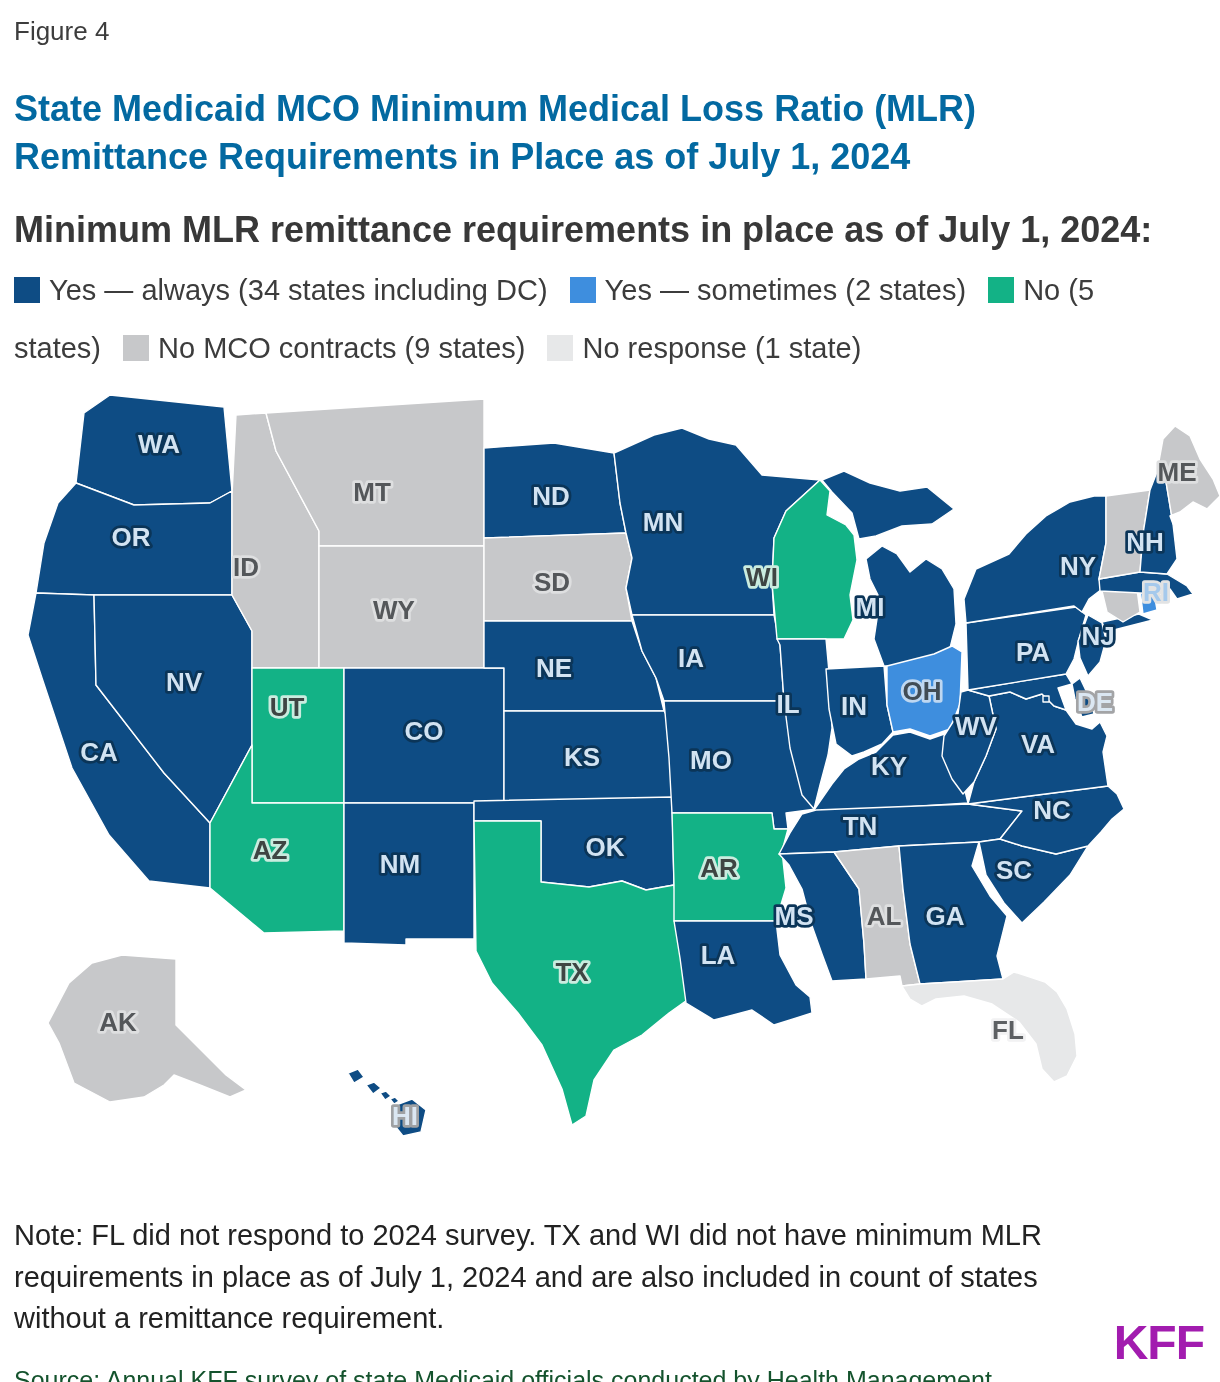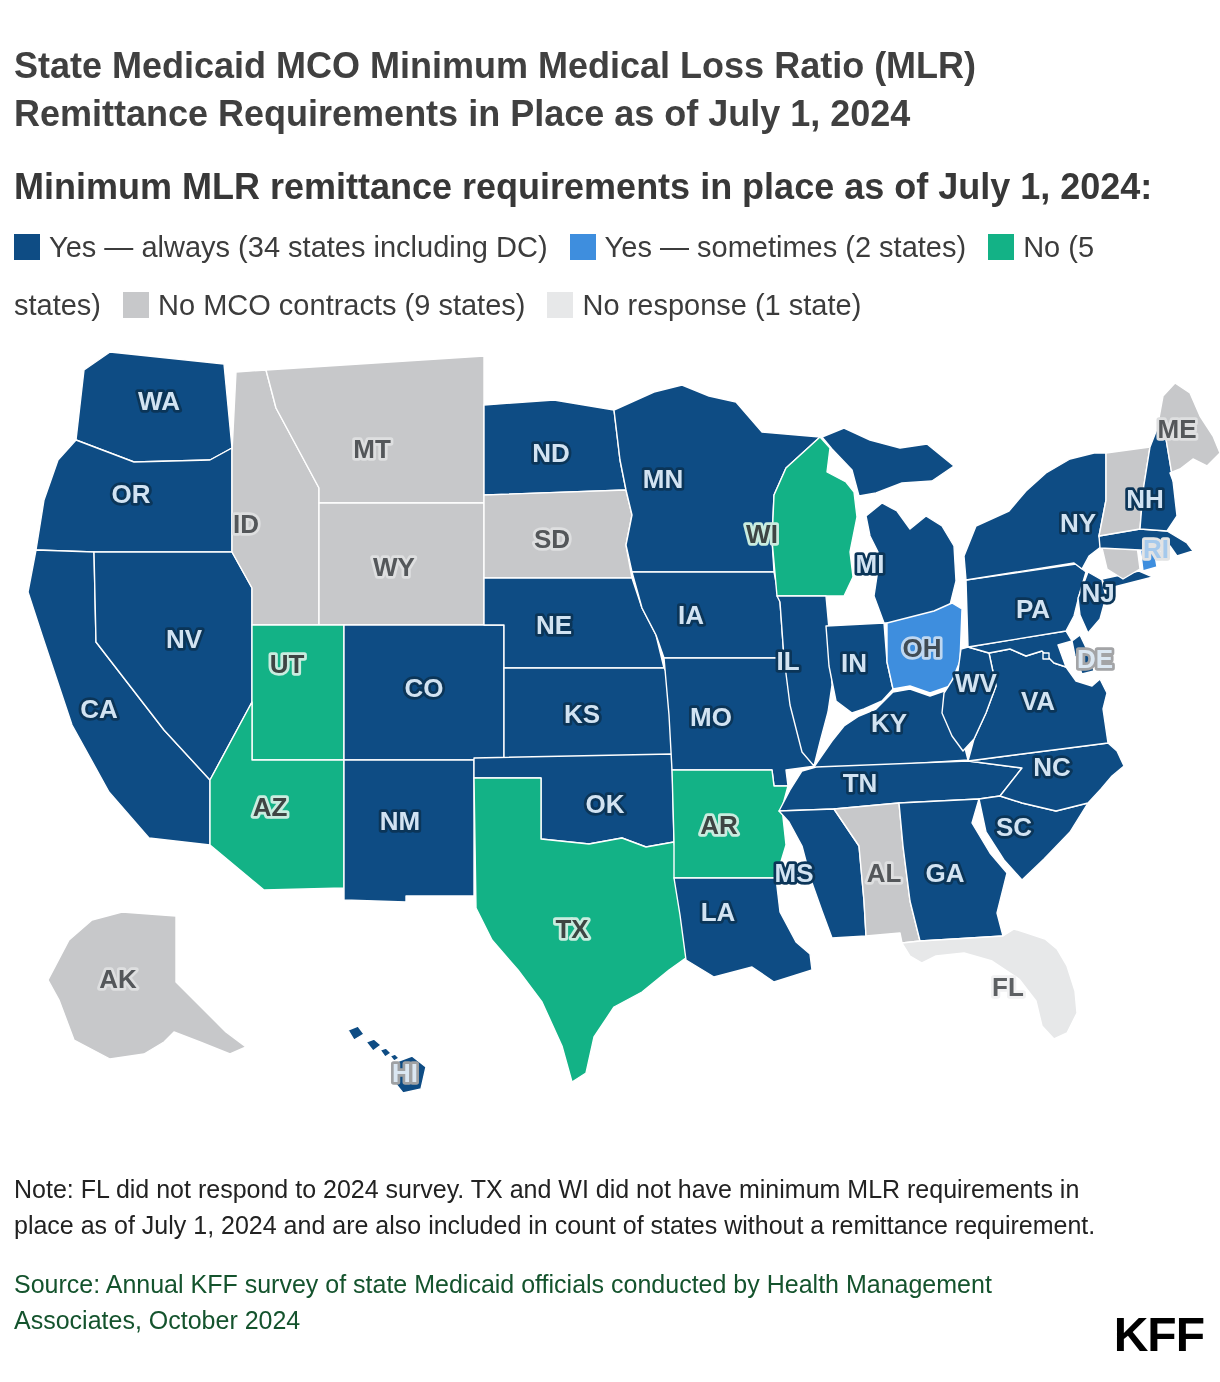--- a/index.html
+++ b/index.html
@@ -1,43 +1,44 @@
 <!DOCTYPE html>
 <html><head>
 <meta charset="utf-8">
 <style>
   html,body{margin:0;padding:0;background:#ffffff;}
   body{font-family:"Liberation Sans","DejaVu Sans",sans-serif;color:#333;}
   .page{position:relative;width:1220px;height:1382px;background:#fff;overflow:hidden;box-sizing:border-box;padding:16px 14px 0 14px;}
   .figure-label{font-size:26px;color:#3d3d3d;font-weight:400;}
-  .title{margin-top:26px;font-size:36px;line-height:1.34;font-weight:700;color:#404040;max-width:1070px;}
+  .title{margin-top:38px;font-size:36px;line-height:1.34;font-weight:700;color:#0369a1;max-width:1070px;}
   .subtitle{margin-top:28px;font-size:36px;font-weight:700;color:#383838;}
   .legend{margin-top:10px;font-size:29px;color:#3c3c3c;line-height:2.0;max-width:1192px;}
   .legend-item{margin-right:22px;text-align:right;}
   .swatch{display:inline-block;width:26px;height:26px;margin-right:9px;transform:translateY(3px);}
   .map-wrap{margin-top:6px;}
   svg{display:block;}
   .state{stroke:#ffffff;stroke-width:1.4;stroke-linejoin:round;}
   .map-lbl{font-size:26px;font-weight:700;text-anchor:middle;paint-order:stroke;stroke-width:5.5px;stroke-linejoin:round;}
   .lbl-always{fill:#d2e3f2;stroke:#0b3558;}
   .lbl-sometimes{fill:#414c55;stroke:#bed7f1;}
   .lbl-no{fill:#3e4543;stroke:#c9ecdf;}
   .lbl-no_mco{fill:#54575a;stroke:#dedfe0;}
   .lbl-no_response{fill:#5d6063;stroke:#f2f2f3;}
   .lbl-ri{fill:#a5c9ec;stroke:#e2e3e4;}
   .lbl-de{fill:#dbe7f2;stroke:#a3a4a6;}
   .lbl-hi{fill:#dbe7f2;stroke:#9fa1a3;}
-  .note{margin-top:42px;font-size:25px;line-height:1.42;color:#222;max-width:1100px;}
+  .note{margin-top:42px;font-size:29px;line-height:1.42;color:#222;max-width:1100px;}
   .source{margin-top:24px;font-size:25px;line-height:1.42;color:#14532d;max-width:1040px;}
-  .kff-logo{position:absolute;right:16px;bottom:20px;font-size:48px;font-weight:900;letter-spacing:-1px;color:#000000;}
+  .kff-logo{position:absolute;right:16px;bottom:12px;font-size:48px;font-weight:900;letter-spacing:-1px;color:#a21caf;}
 </style>
 </head>
 <body>
 
 <div class="page">
+  <div class="figure-label">Figure 4</div>
   <div class="title">State Medicaid MCO Minimum Medical Loss Ratio (MLR) Remittance Requirements in Place as of July 1, 2024</div>
   <div class="subtitle">Minimum MLR remittance requirements in place as of July 1, 2024:</div>
   <div class="legend" id="legend"><span class="legend-item"><span class="swatch" style="background: rgb(14, 76, 132);"></span><span>Yes — always (34 states including DC)</span></span><span class="legend-item"><span class="swatch" style="background: rgb(62, 142, 222);"></span><span>Yes — sometimes (2 states)</span></span><span class="legend-item"><span class="swatch" style="background: rgb(19, 178, 134);"></span><span>No (5 states)</span></span><span class="legend-item"><span class="swatch" style="background: rgb(199, 200, 202);"></span><span>No MCO contracts (9 states)</span></span><span class="legend-item"><span class="swatch" style="background: rgb(231, 232, 233);"></span><span>No response (1 state)</span></span></div>
   <div class="map-wrap">
     <svg id="mapsvg" width="1220" height="790" viewBox="0 0 1220 790">
         <path d="M70,30 L96,12 L210,24 L218,108 L196,120 L120,122 L62,100 Z" class="state" fill="#0e4c84"></path>
         <path d="M62,100 L120,122 L196,120 L218,108 L218,212 L80,212 L22,210 L30,160 L44,120 Z" class="state" fill="#0e4c84"></path>
         <path d="M22,210 L80,212 L82,302 L150,390 L196,440 L196,505 L135,498 L95,452 L58,385 L28,295 L14,252 Z" class="state" fill="#0e4c84"></path>
         <path d="M80,212 L218,212 L238,248 L238,362 L196,440 L150,390 L82,302 Z" class="state" fill="#0e4c84"></path>
         <path d="M218,112 L222,32 L252,30 L262,68 L305,148 L305,285 L238,285 L238,248 L218,212 Z" class="state" fill="#c7c8ca"></path>

